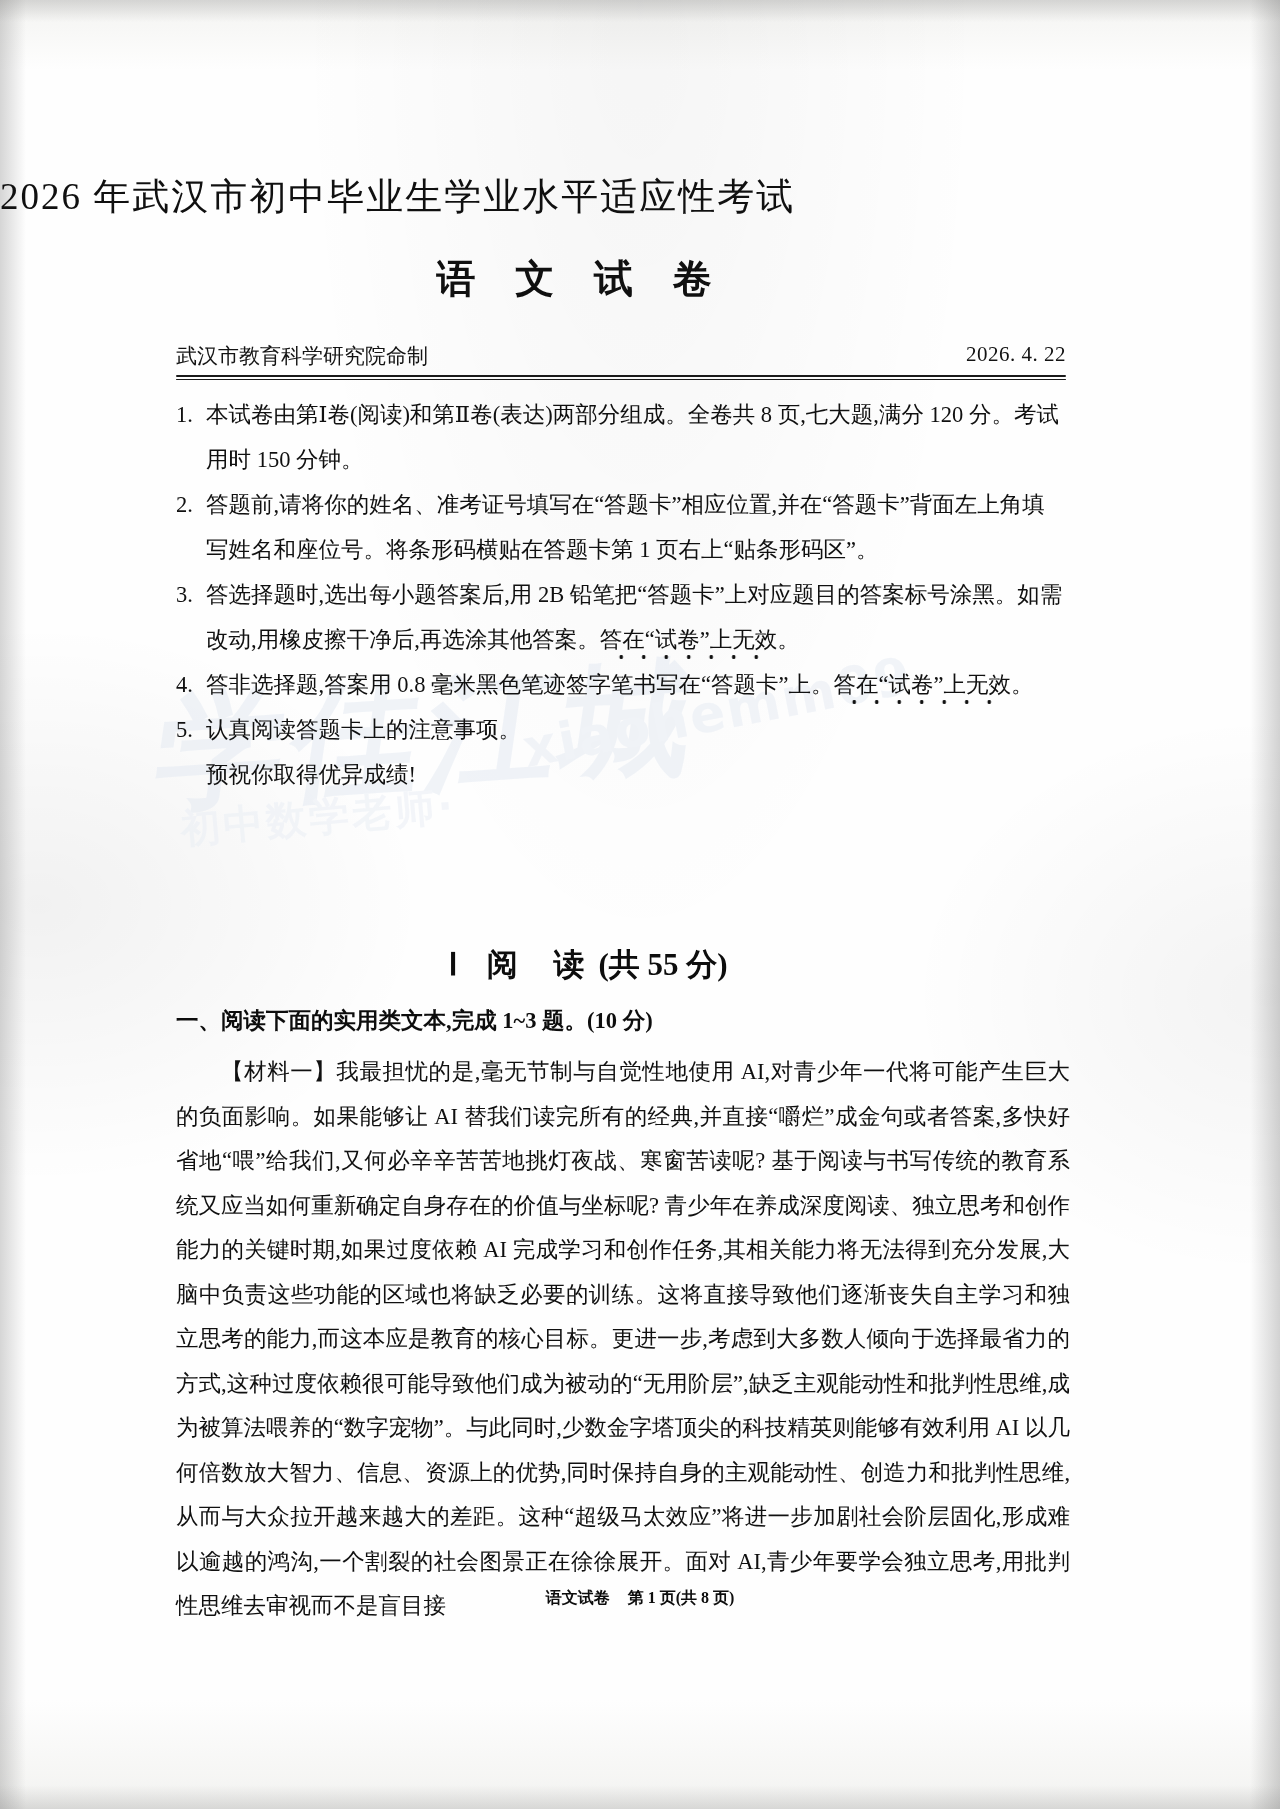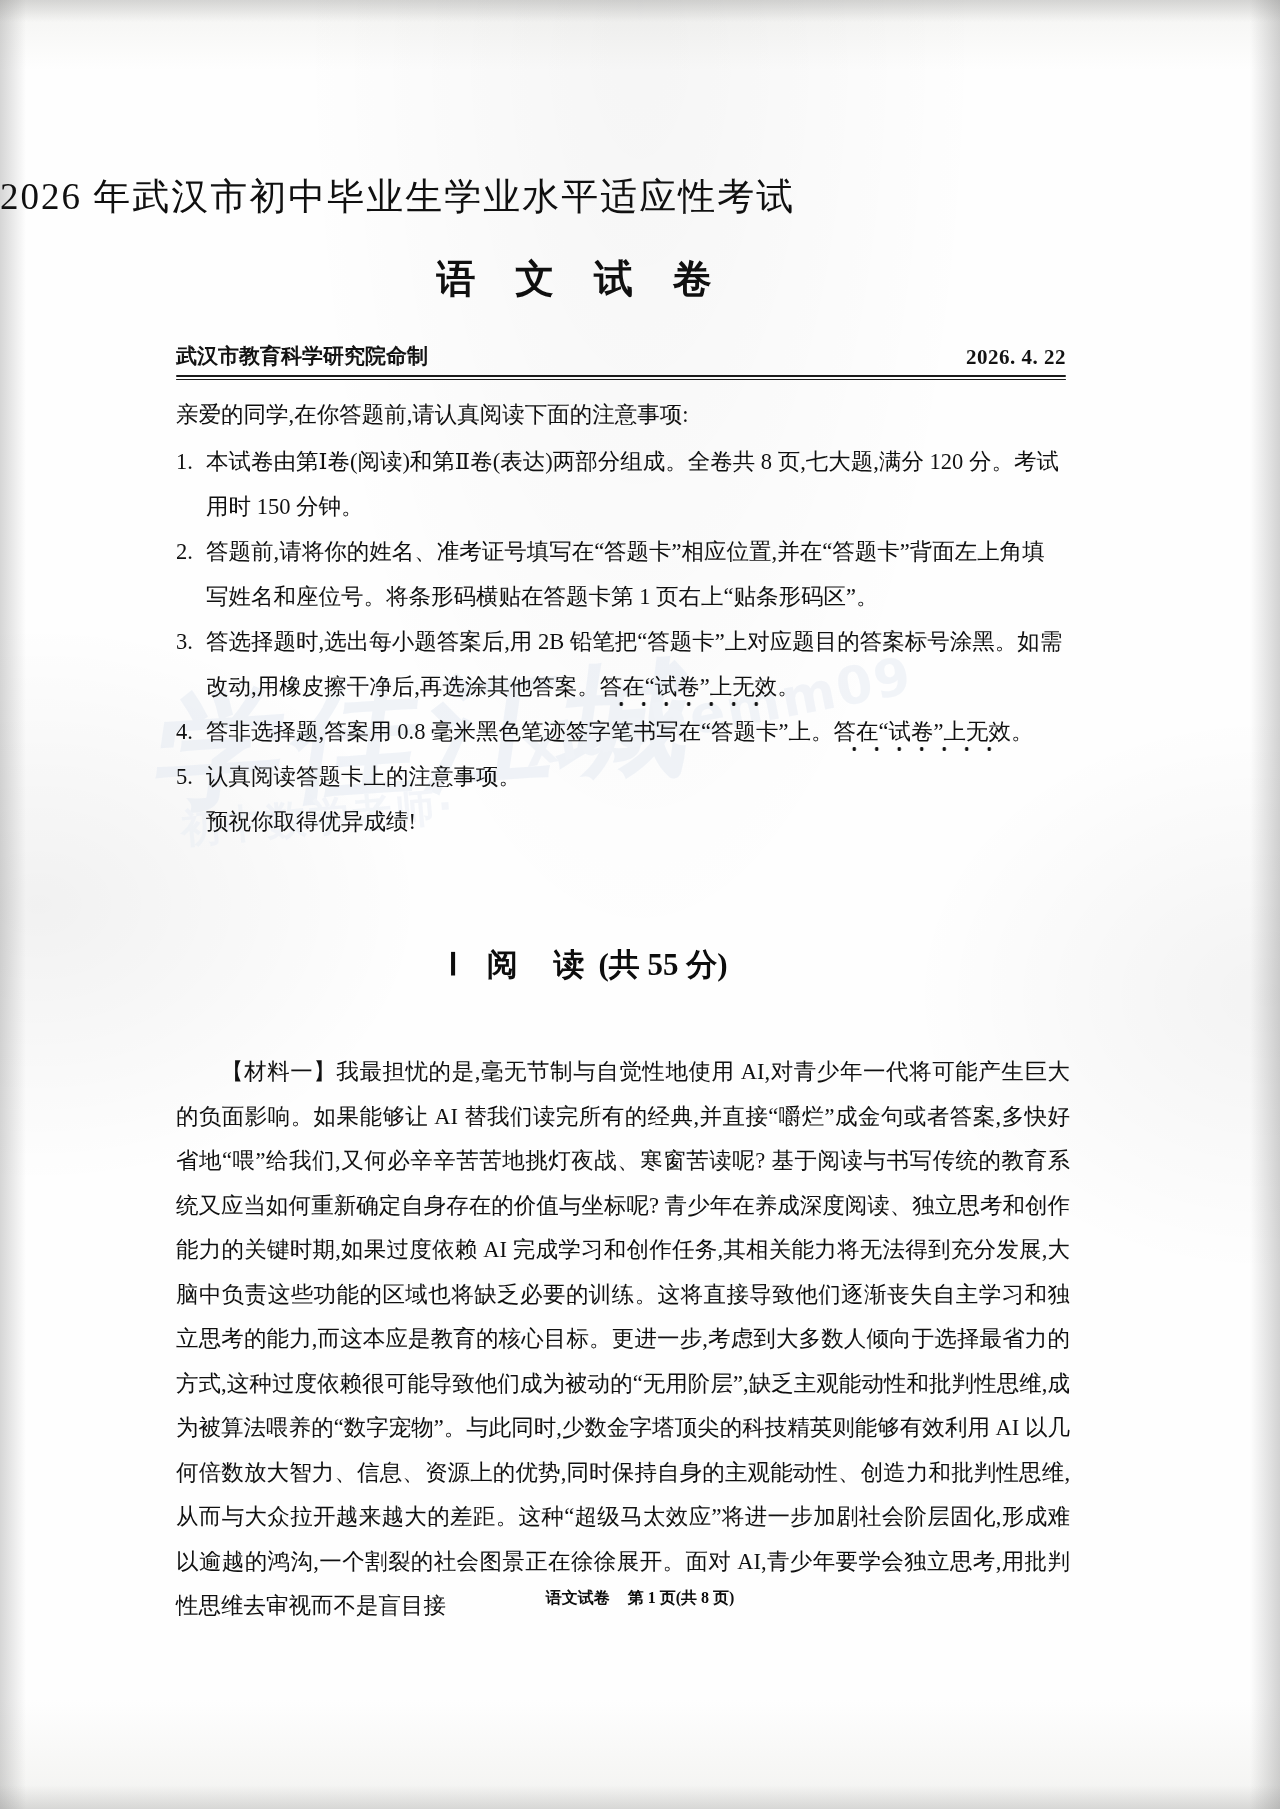--- a/index.html
+++ b/index.html
@@ -136,23 +136,23 @@
     color: #101010;
   }
 
   .byline-row {
     position: absolute;
     top: 342px;
     left: 176px;
     width: 890px;
     display: flex;
     justify-content: space-between;
-    align-items: flex-end;
+    align-items: flex-start;
     font-size: 21px;
-    font-weight: 700;
+    font-weight: 400;
     color: #131313;
   }
   .byline-left { letter-spacing: 0px; }
   .byline-date { font-family: "Liberation Serif", serif; letter-spacing: 0.5px; }
 
   .rule {
     position: absolute;
     top: 375px;
     left: 176px;
     width: 890px;
@@ -293,21 +293,20 @@
     <div class="doc-subtitle">语 文 试 卷</div>
 
     <div class="byline-row">
       <span class="byline-left">武汉市教育科学研究院命制</span>
       <span class="byline-date">2026. 4. 22</span>
     </div>
 
     <div class="rule"></div>
 
     <div class="notice">
-      <p class="intro">亲爱的同学,在你答题前,请认真阅读下面的注意事项:</p>
       <ol>
         <li>
           <span class="num">1.</span>
           <span>本试卷由第Ⅰ卷(阅读)和第Ⅱ卷(表达)两部分组成。全卷共 8 页,七大题,满分 120 分。考试用时 150 分钟。</span>
         </li>
         <li>
           <span class="num">2.</span>
           <span>答题前,请将你的姓名、准考证号填写在“答题卡”相应位置,并在“答题卡”背面左上角填写姓名和座位号。将条形码横贴在答题卡第 1 页右上“贴条形码区”。</span>
         </li>
         <li>
@@ -323,20 +322,21 @@
           <span>认真阅读答题卡上的注意事项。</span>
         </li>
       </ol>
       <p class="wish">预祝你取得优异成绩!</p>
     </div>
 
     <div class="part-heading">
       <span class="roman">Ⅰ</span><span class="gap"></span><span class="wordgap">阅 读</span><span>(共 55 分)</span>
     </div>
 
+    <div class="section-title">一、阅读下面的实用类文本,完成 1~3 题。(10 分)</div>
 
     <div class="body-text">
       <p>【材料一】我最担忧的是,毫无节制与自觉性地使用 AI,对青少年一代将可能产生巨大的负面影响。如果能够让 AI 替我们读完所有的经典,并直接“嚼烂”成金句或者答案,多快好省地“喂”给我们,又何必辛辛苦苦地挑灯夜战、寒窗苦读呢? 基于阅读与书写传统的教育系统又应当如何重新确定自身存在的价值与坐标呢? 青少年在养成深度阅读、独立思考和创作能力的关键时期,如果过度依赖 AI 完成学习和创作任务,其相关能力将无法得到充分发展,大脑中负责这些功能的区域也将缺乏必要的训练。这将直接导致他们逐渐丧失自主学习和独立思考的能力,而这本应是教育的核心目标。更进一步,考虑到大多数人倾向于选择最省力的方式,这种过度依赖很可能导致他们成为被动的“无用阶层”,缺乏主观能动性和批判性思维,成为被算法喂养的“数字宠物”。与此同时,少数金字塔顶尖的科技精英则能够有效利用 AI 以几何倍数放大智力、信息、资源上的优势,同时保持自身的主观能动性、创造力和批判性思维,从而与大众拉开越来越大的差距。这种“超级马太效应”将进一步加剧社会阶层固化,形成难以逾越的鸿沟,一个割裂的社会图景正在徐徐展开。面对 AI,青少年要学会独立思考,用批判性思维去审视而不是盲目接</p>
     </div>
 
     <div class="footer">
       <span>语文试卷</span><span class="sp"></span><span>第 1 页(共 8 页)</span>
     </div>
 
   </div>

